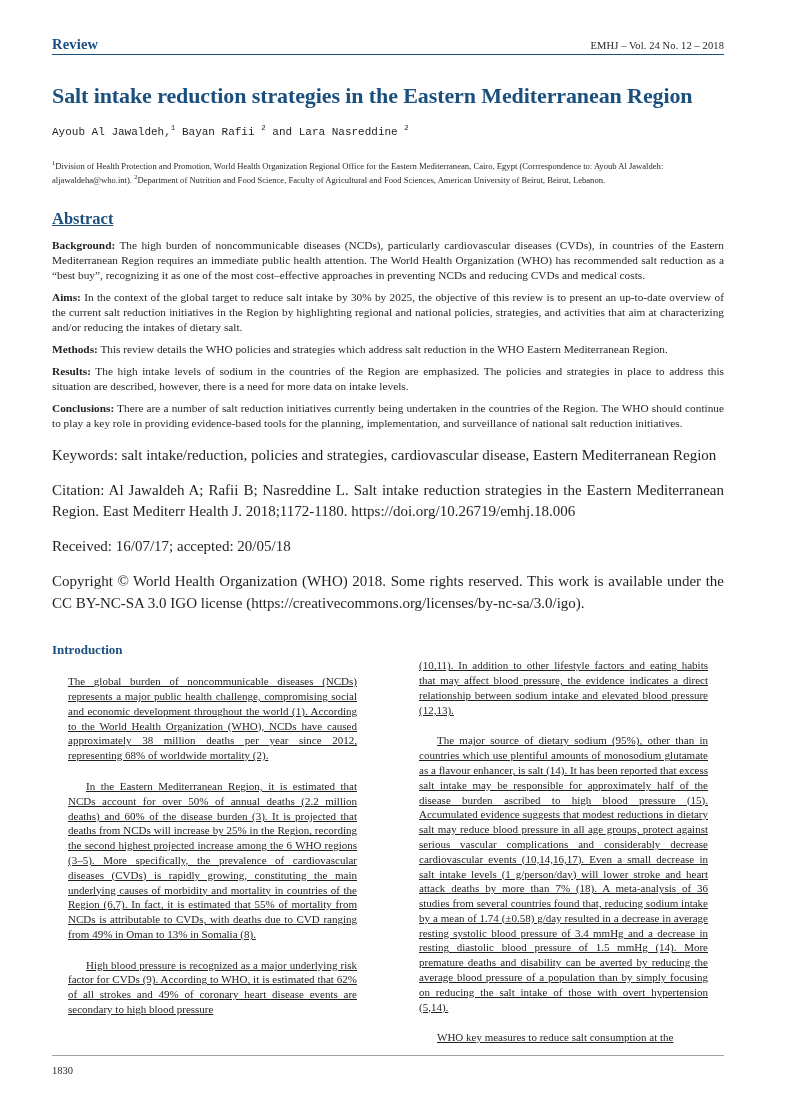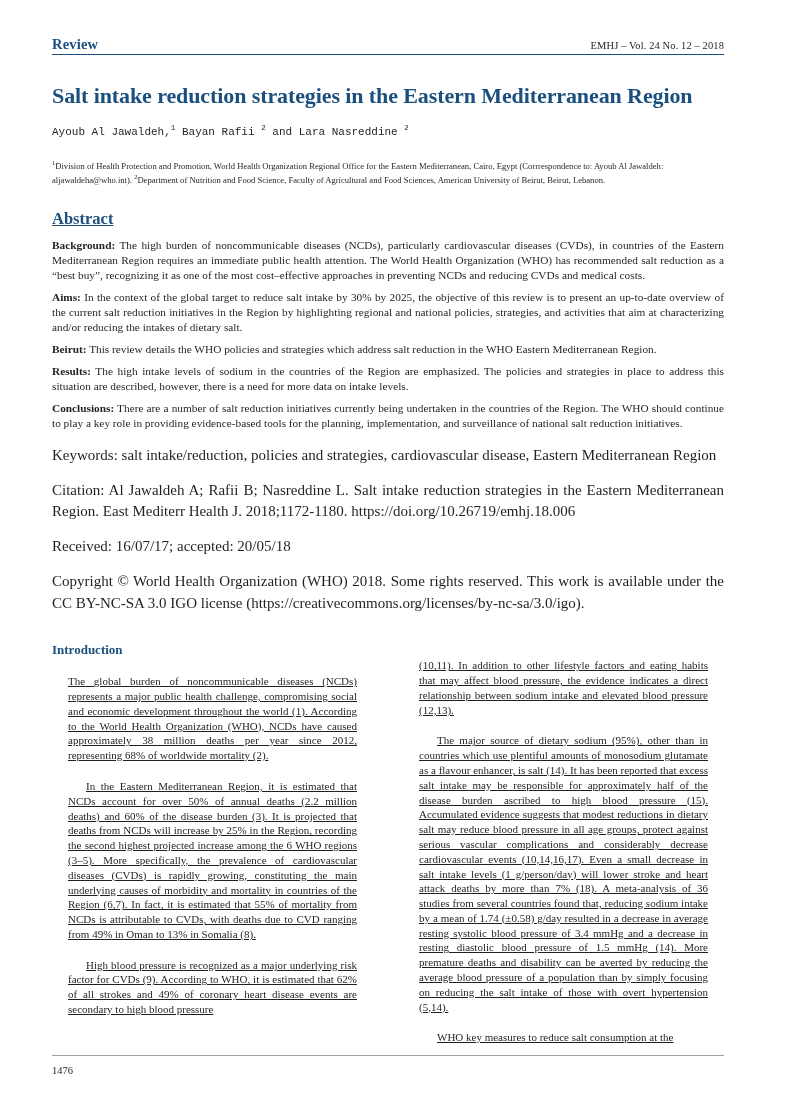--- a/index.html
+++ b/index.html
@@ -160,21 +160,21 @@
     <h2 class="section-head">Abstract</h2>
 
     <div>
       <p class="abs-para">
         <b>Background:</b><span> The high burden of noncommunicable diseases (NCDs), particularly cardiovascular diseases (CVDs), in countries of the Eastern Mediterranean Region requires an immediate public health attention. The World Health Organization (WHO) has recommended salt reduction as a “best buy”, recognizing it as one of the most cost–effective approaches in preventing NCDs and reducing CVDs and medical costs.</span>
       </p>
       <p class="abs-para">
         <b>Aims:</b><span> In the context of the global target to reduce salt intake by 30% by 2025, the objective of this review is to present an up-to-date overview of the current salt reduction initiatives in the Region by highlighting regional and national policies, strategies, and activities that aim at characterizing and/or reducing the intakes of dietary salt.</span>
       </p>
       <p class="abs-para">
-        <b>Beirut:</b><span> This review details the WHO policies and strategies which address salt reduction in the WHO Eastern Mediterranean Region.</span>
+        <b>Methods:</b><span> This review details the WHO policies and strategies which address salt reduction in the WHO Eastern Mediterranean Region.</span>
       </p>
       <p class="abs-para">
         <b>Results:</b><span> The high intake levels of sodium in the countries of the Region are emphasized. The policies and strategies in place to address this situation are described, however, there is a need for more data on intake levels.</span>
       </p>
       <p class="abs-para">
         <b>Conclusions:</b><span> There are a number of salt reduction initiatives currently being undertaken in the countries of the Region. The WHO should continue to play a key role in providing evidence-based tools for the planning, implementation, and surveillance of national salt reduction initiatives.</span>
       </p>
     </div>
 
     <p class="keywords">Keywords: salt intake/reduction, policies and strategies, cardiovascular disease, Eastern Mediterranean Region</p>
@@ -192,15 +192,15 @@
       <div class="col">
         <p>(10,11). In addition to other lifestyle factors and eating habits that may affect blood pressure, the evidence indicates a direct relationship between sodium intake and elevated blood pressure (12,13).</p>
         <p>The major source of dietary sodium (95%), other than in countries which use plentiful amounts of monosodium glutamate as a flavour enhancer, is salt (14). It has been reported that excess salt intake may be responsible for approximately half of the disease burden ascribed to high blood pressure (15). Accumulated evidence suggests that modest reductions in dietary salt may reduce blood pressure in all age groups, protect against serious vascular complications and considerably decrease cardiovascular events (10,14,16,17). Even a small decrease in salt intake levels (1 g/person/day) will lower stroke and heart attack deaths by more than 7% (18). A meta-analysis of 36 studies from several countries found that, reducing sodium intake by a mean of 1.74 (±0.58) g/day resulted in a decrease in average resting systolic blood pressure of 3.4 mmHg and a decrease in resting diastolic blood pressure of 1.5 mmHg (14). More premature deaths and disability can be averted by reducing the average blood pressure of a population than by simply focusing on reducing the salt intake of those with overt hypertension (5,14).</p>
         <p>WHO key measures to reduce salt consumption at the</p>
       </div>
     </div>
 
   </div>
 
   <div class="footer">
-    <div class="folio">1476</div>
+    <div class="folio">1830</div>
   </div>
 </div>
 
 </body></html>

